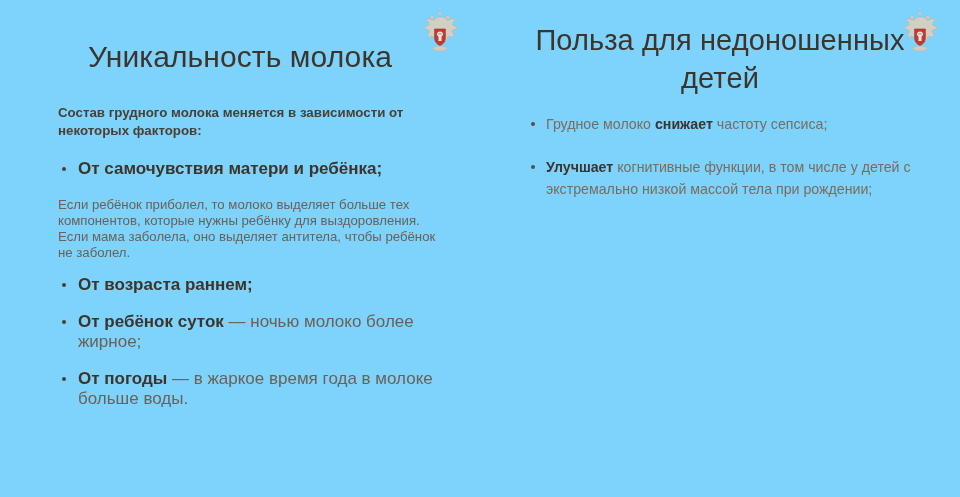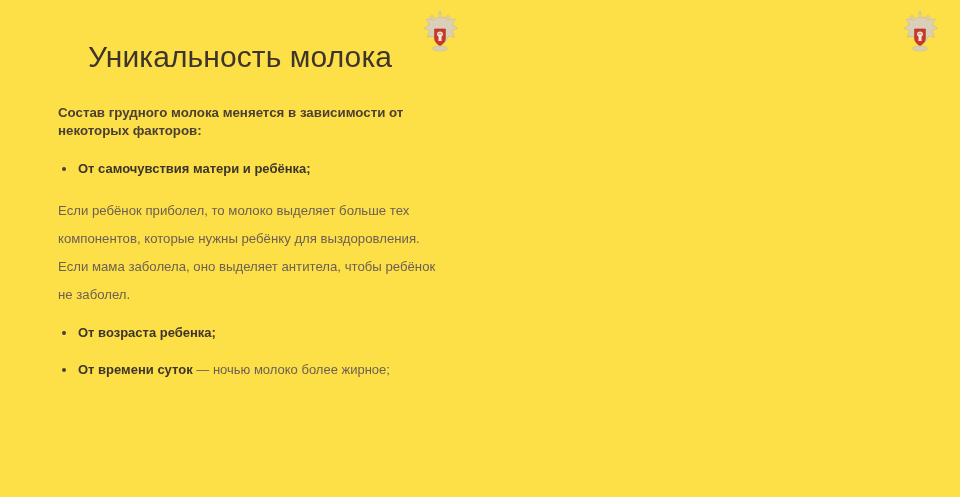--- a/index.html
+++ b/index.html
@@ -20,21 +20,21 @@
     width: 960px;
     height: 497px;
     display: flex;
     flex-direction: row;
   }
 
   .panel {
     position: relative;
     width: 480px;
     height: 497px;
-    background: #fde047;
+    background: #7dd3fc;
     overflow: hidden;
   }
 
   
   .emblem {
     position: absolute;
     top: 9px;
     right: 21px;
     width: 38px;
     height: 44px;
@@ -89,36 +89,36 @@
   .lead {
     font-size: 13.3px;
     line-height: 18px;
     font-weight: bold;
     color: #4a3f33;
     margin-bottom: 19px;
   }
 
   .para {
     font-size: 13.2px;
-    line-height: 28px;
+    line-height: 16px;
     font-weight: normal;
     color: #6d6055;
     margin: 18px 0 14px 0;
   }
 
   ul.bullets {
     list-style: none;
     margin: 0;
     padding: 0;
   }
 
   .panel-left ul.bullets li {
     position: relative;
     padding-left: 20px;
-    font-size: 13px;
+    font-size: 17px;
     line-height: 20px;
     color: #6d6055;
     margin-bottom: 17px;
   }
 
   .panel-right ul.bullets li {
     position: relative;
     padding-left: 19px;
     font-size: 14.2px;
     line-height: 22px;
@@ -181,24 +181,27 @@
       <ul class="bullets">
         <li>
           <span class="b">От самочувствия матери и ребёнка;</span><span class="sep"></span>
         </li>
       </ul>
 
       <p class="para">Если ребёнок приболел, то молоко выделяет больше тех компонентов, которые нужны ребёнку для выздоровления. Если мама заболела, оно выделяет антитела, чтобы ребёнок не заболел.</p>
 
       <ul class="bullets">
         <li>
-          <span class="b">От возраста ребенка;</span><span class="sep"></span>
-        </li>
-        <li>
-          <span class="b">От времени суток</span><span class="sep"> — ночью молоко более жирное;</span>
+          <span class="b">От возраста раннем;</span><span class="sep"></span>
+        </li>
+        <li>
+          <span class="b">От ребёнок суток</span><span class="sep"> — ночью молоко более жирное;</span>
+        </li>
+        <li>
+          <span class="b">От погоды</span><span class="sep"> — в жаркое время года в молоке больше воды.</span>
         </li>
       </ul>
     </div>
   </section>
 
   <section class="panel panel-right">
 
     <div class="emblem">
       <svg viewBox="0 0 38 44" xmlns="http://www.w3.org/2000/svg">
         <g fill="#d9cfc0" stroke="#b9ae9c" stroke-width="0.5">
@@ -207,20 +210,27 @@
           <path d="M27 6 l2 2.6 -2 2 -2-2z"></path>
           <path d="M19 8 c-3 0-5 1.6-6 3.6 -2-1.6-5.4-2.2-8-1.2 2 1.4 3 3.4 3.2 5.6 -2.2 .6-4.2 2-5.2 3.8 2.4 .2 4.4 1 5.8 2.4 -1.6 1.8-2.4 4-2.2 6.2 2.2-1 4.4-1.2 6.4-.6 .2 2.4 1.4 4.6 3.4 6 .6-2.2 1.8-4 3.4-5.2 1.6 1.2 2.8 3 3.4 5.2 2-1.4 3.2-3.6 3.4-6 2-.6 4.2-.4 6.4 .6 .2-2.2-.6-4.4-2.2-6.2 1.4-1.4 3.4-2.2 5.8-2.4 -1-1.8-3-3.2-5.2-3.8 .2-2.2 1.2-4.2 3.2-5.6 -2.6-1-6-.4-8 1.2 -1-2-3-3.6-6-3.6z"></path>
         </g>
         <ellipse cx="19" cy="39.5" rx="7.5" ry="2.6" fill="#d6ccbd" stroke="#b9ae9c" stroke-width="0.4"></ellipse>
         <path d="M13.6 20 h10.8 v9.2 c0 3.6 -2.6 6 -5.4 7.4 -2.8-1.4 -5.4-3.8 -5.4-7.4z" fill="#c8312a" stroke="#9d2620" stroke-width="0.6"></path>
         <path d="M19 22.6 c-1.7 0-3 1.1-3 2.6 0 1 .6 1.8 1.5 2.3 v4.6 h3 v-4.6 c.9-.5 1.5-1.3 1.5-2.3 0-1.5-1.3-2.6-3-2.6z" fill="#f4ece0"></path>
         <path d="M17.3 25.4 c.7-.9 2.7-.9 3.4 0" fill="none" stroke="#c8312a" stroke-width="0.7"></path>
       </svg>
     </div>
 
+    <h1 class="panel-title">Польза для недоношенных детей</h1>
 
     <div class="content">
       <ul class="bullets">
+        <li>
+          <span>Грудное молоко </span><span class="b">снижает</span><span> частоту сепсиса;</span>
+        </li>
+        <li>
+          <span></span><span class="b">Улучшает</span><span> когнитивные функции, в том числе у детей с экстремально низкой массой тела при рождении;</span>
+        </li>
       </ul>
     </div>
   </section>
 
 </div>
 
 </body></html>

